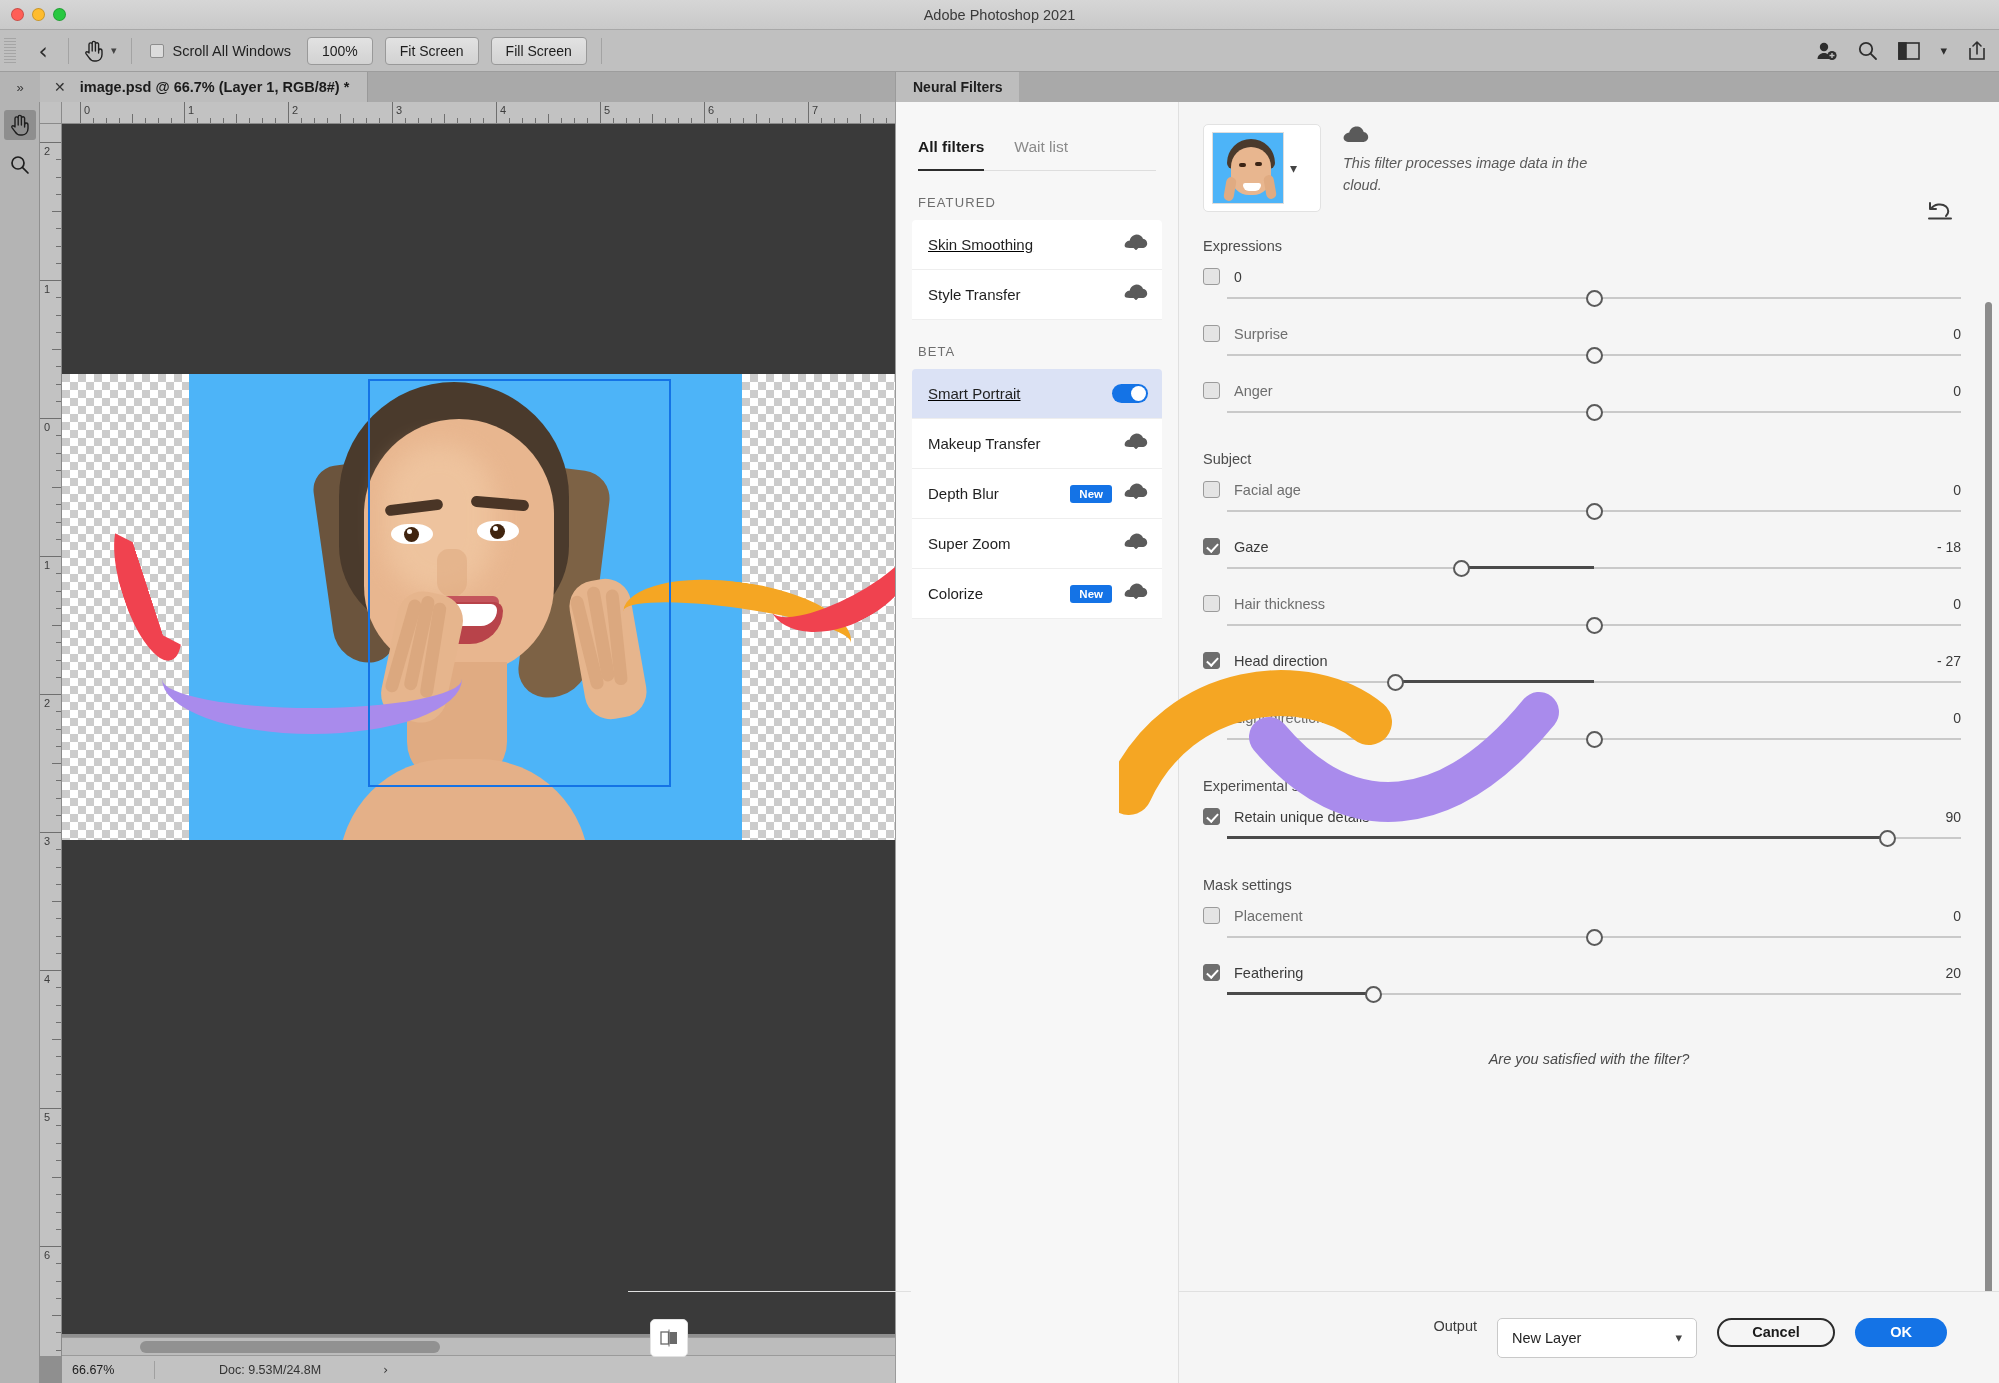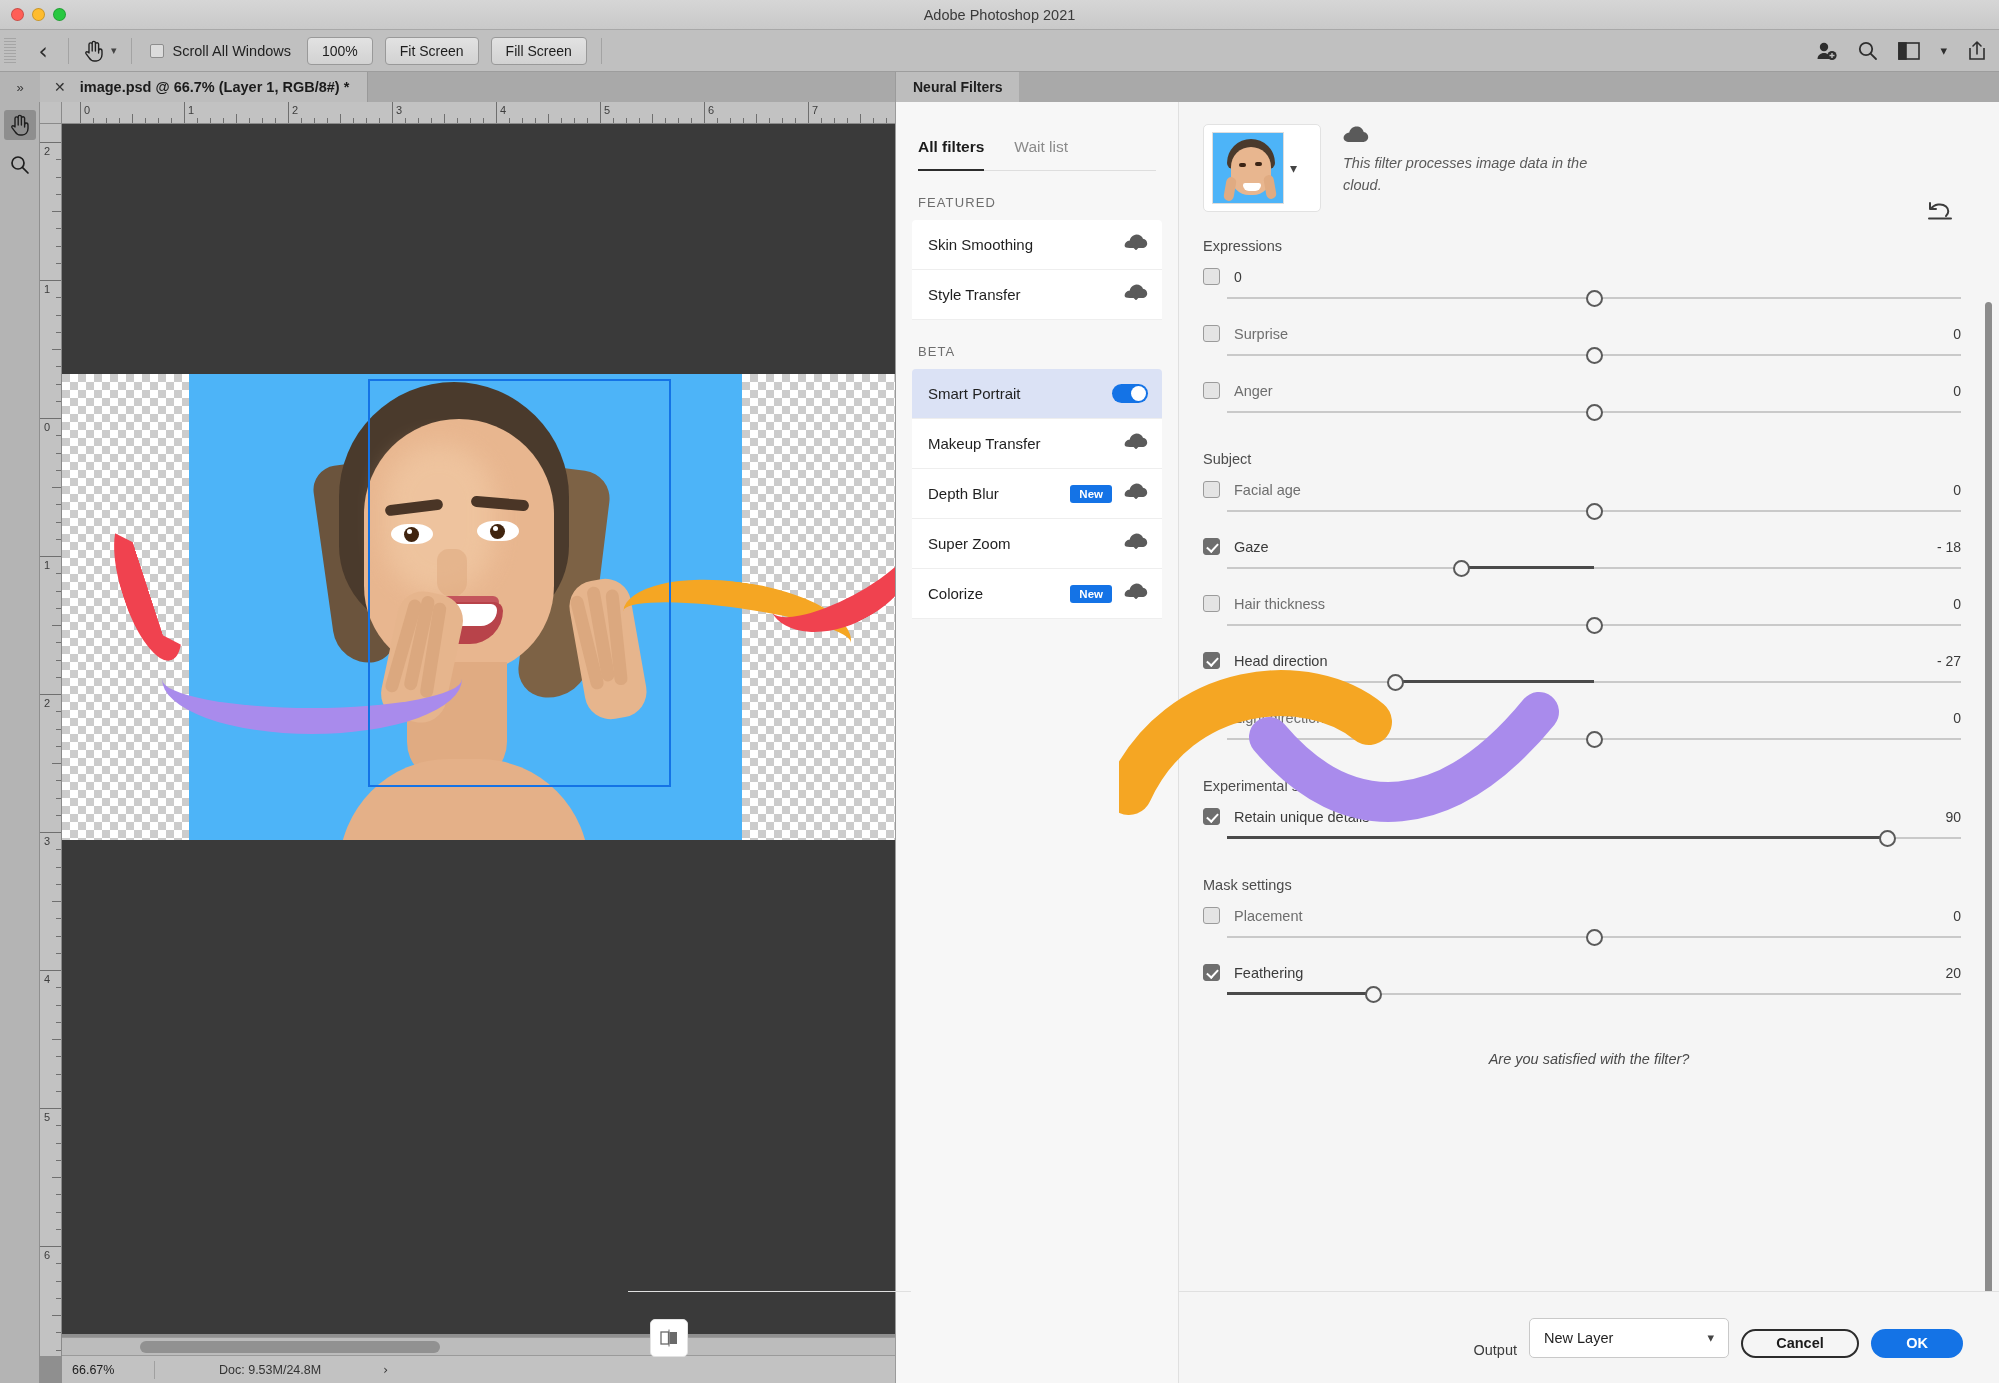--- a/index.html
+++ b/index.html
@@ -189,21 +189,21 @@
   .ftab.active { color: #1b1b1b; font-weight: 600; border-bottom: 2px solid #2c2c2c; }
   .ftab-rule { height:1px; background:#dedede; margin: 0 22px 0 22px; margin-top:-1px; }
 
   .section-label { font-size: 13px; letter-spacing: 1.1px; color: #6e6e6e;
     padding: 24px 0 10px 22px; }
   .filters { padding: 0 16px; }
   .filter-row {
     height: 50px; background: #fff; border-bottom: 1px solid #eee;
     display: flex; align-items: center; padding: 0 14px 0 16px; cursor: pointer;
   }
-  .filter-row:first-child { border-radius: 4px 4px 0 0; }
+  .filter-row:first-child { border-radius: 4px 4px 0 0; text-decoration: underline; }
   .filter-row.sel { background: #dbe2f5; }
   .filter-name { font-size: 15px; color: #1f1f1f; flex: 1; }
   .newbadge { background:#1473e6; color:#fff; font-size:11.5px; font-weight:bold;
     padding: 3px 9px; border-radius: 3px; margin-right: 12px; }
   .toggle { width: 36px; height: 19px; background:#1473e6; border-radius: 10px; position:relative; }
   .toggle::after{content:'';position:absolute;right:2px;top:2px;width:15px;height:15px;background:#fff;border-radius:50%;}
 
   .right-col { flex: 1; position: relative; background:#f5f5f5; }
   .rc-scroll { position:absolute; top:0; left:0; right:0; bottom: 92px; overflow:hidden; }
   .rc-head { display:flex; padding: 22px 0 0 24px; gap: 22px; }
@@ -244,21 +244,21 @@
     background:#8c8c8c; border-radius: 4px; }
 
   .footer {
     position:absolute; bottom: 0; left: 0; right: 0; height: 92px; background:#f5f5f5;
     border-top: 1px solid #e0e0e0; display:flex; align-items:center;
   }
   .footer-left { position:absolute; left: -268px; bottom: 0; width: 283px; height: 92px;
     border-top: 1px solid #e0e0e0; display:flex; align-items:center; padding-left: 22px; }
   .prevbtn { width: 38px; height: 38px; background:#fff; border:1px solid #e2e2e2; border-radius:5px;
     display:flex; align-items:center; justify-content:center; cursor:pointer;}
-  .footer-main { margin-left: auto; display:flex; align-items:flex-end; gap: 12px; padding-right: 36px; }
+  .footer-main { margin-left: auto; display:flex; align-items:flex-start; gap: 20px; padding-right: 52px; }
   .outlabel { font-size: 14.5px; color:#3b3b3b; }
   .select { width: 200px; height: 40px; background:#fff; border:1px solid #c9c9c9; border-radius:5px;
     display:flex; align-items:center; padding: 0 14px; font-size: 14.5px; color:#1f1f1f; cursor:pointer;}
   .select .cv { margin-left:auto; font-size: 13px; color:#444; }
   .btn { height: 29px; border-radius: 20px; display:flex;align-items:center;justify-content:center;
     font-size: 14.5px; cursor:pointer; }
   .btn.cancel { width: 118px; background:#f5f5f5; border: 2px solid #2c2c2c; color:#1b1b1b; font-weight:600;}
   .btn.ok { width: 92px; background:#1473e6; color:#fff; font-weight:700; }
 
   

